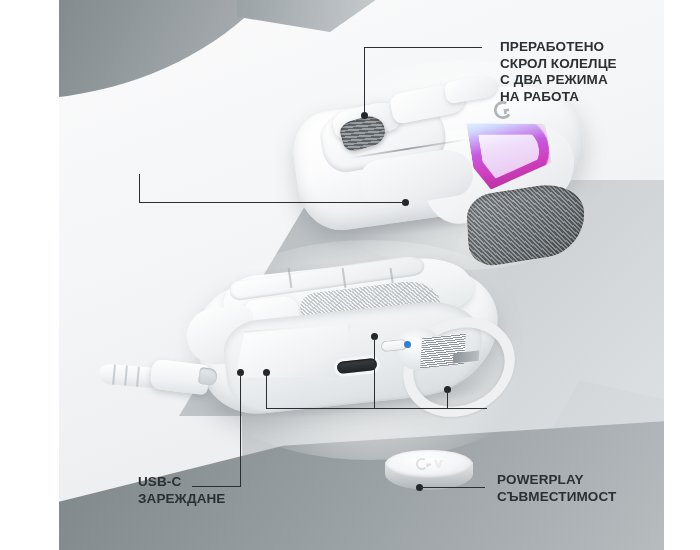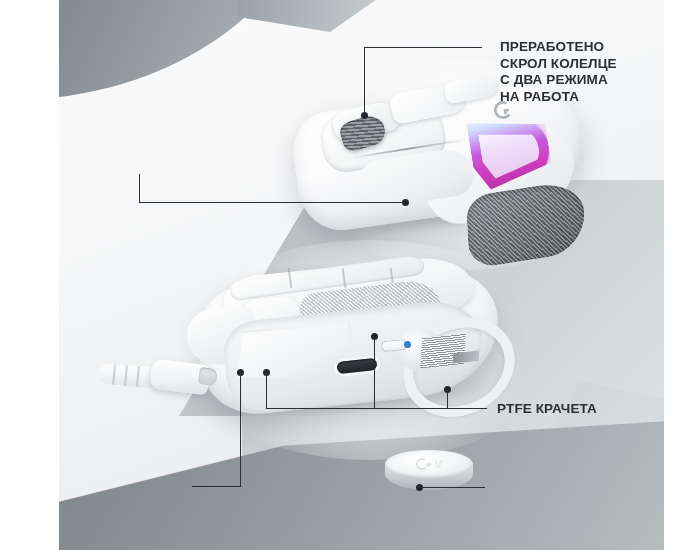--- a/index.html
+++ b/index.html
@@ -423,21 +423,24 @@
 
   <div class="dot" style="left:200px;top:369px;"></div>
   <div class="dot" style="left:226px;top:369px;"></div>
   <div class="dot" style="left:334px;top:333px;"></div>
   <div class="dot" style="left:407px;top:386px;"></div>
 
   <div class="lead v" style="left:229px;top:372px;height:37px;"></div>
   <div class="lead v" style="left:337px;top:336px;height:73px;"></div>
   <div class="lead v" style="left:410px;top:389px;height:20px;"></div>
   <div class="lead h" style="left:229px;top:408px;width:221px;"></div>
-  <div class="callout" style="left:460px;top:401px;">PTFE КРАЧЕТА</div>
 
   <div class="lead v" style="left:203px;top:372px;height:114px;"></div>
   <div class="lead h" style="left:155px;top:486px;width:49px;"></div>
+  <div class="callout" style="left:101px;top:474px;">USB-C
+ЗАРЕЖДАНЕ</div>
 
   <div class="dot" style="left:379px;top:484px;"></div>
   <div class="lead h" style="left:382px;top:487px;width:66px;"></div>
+  <div class="callout" style="left:460px;top:472px;">POWERPLAY
+СЪВМЕСТИМОСТ</div>
 
 </div>
 
 </body></html>

